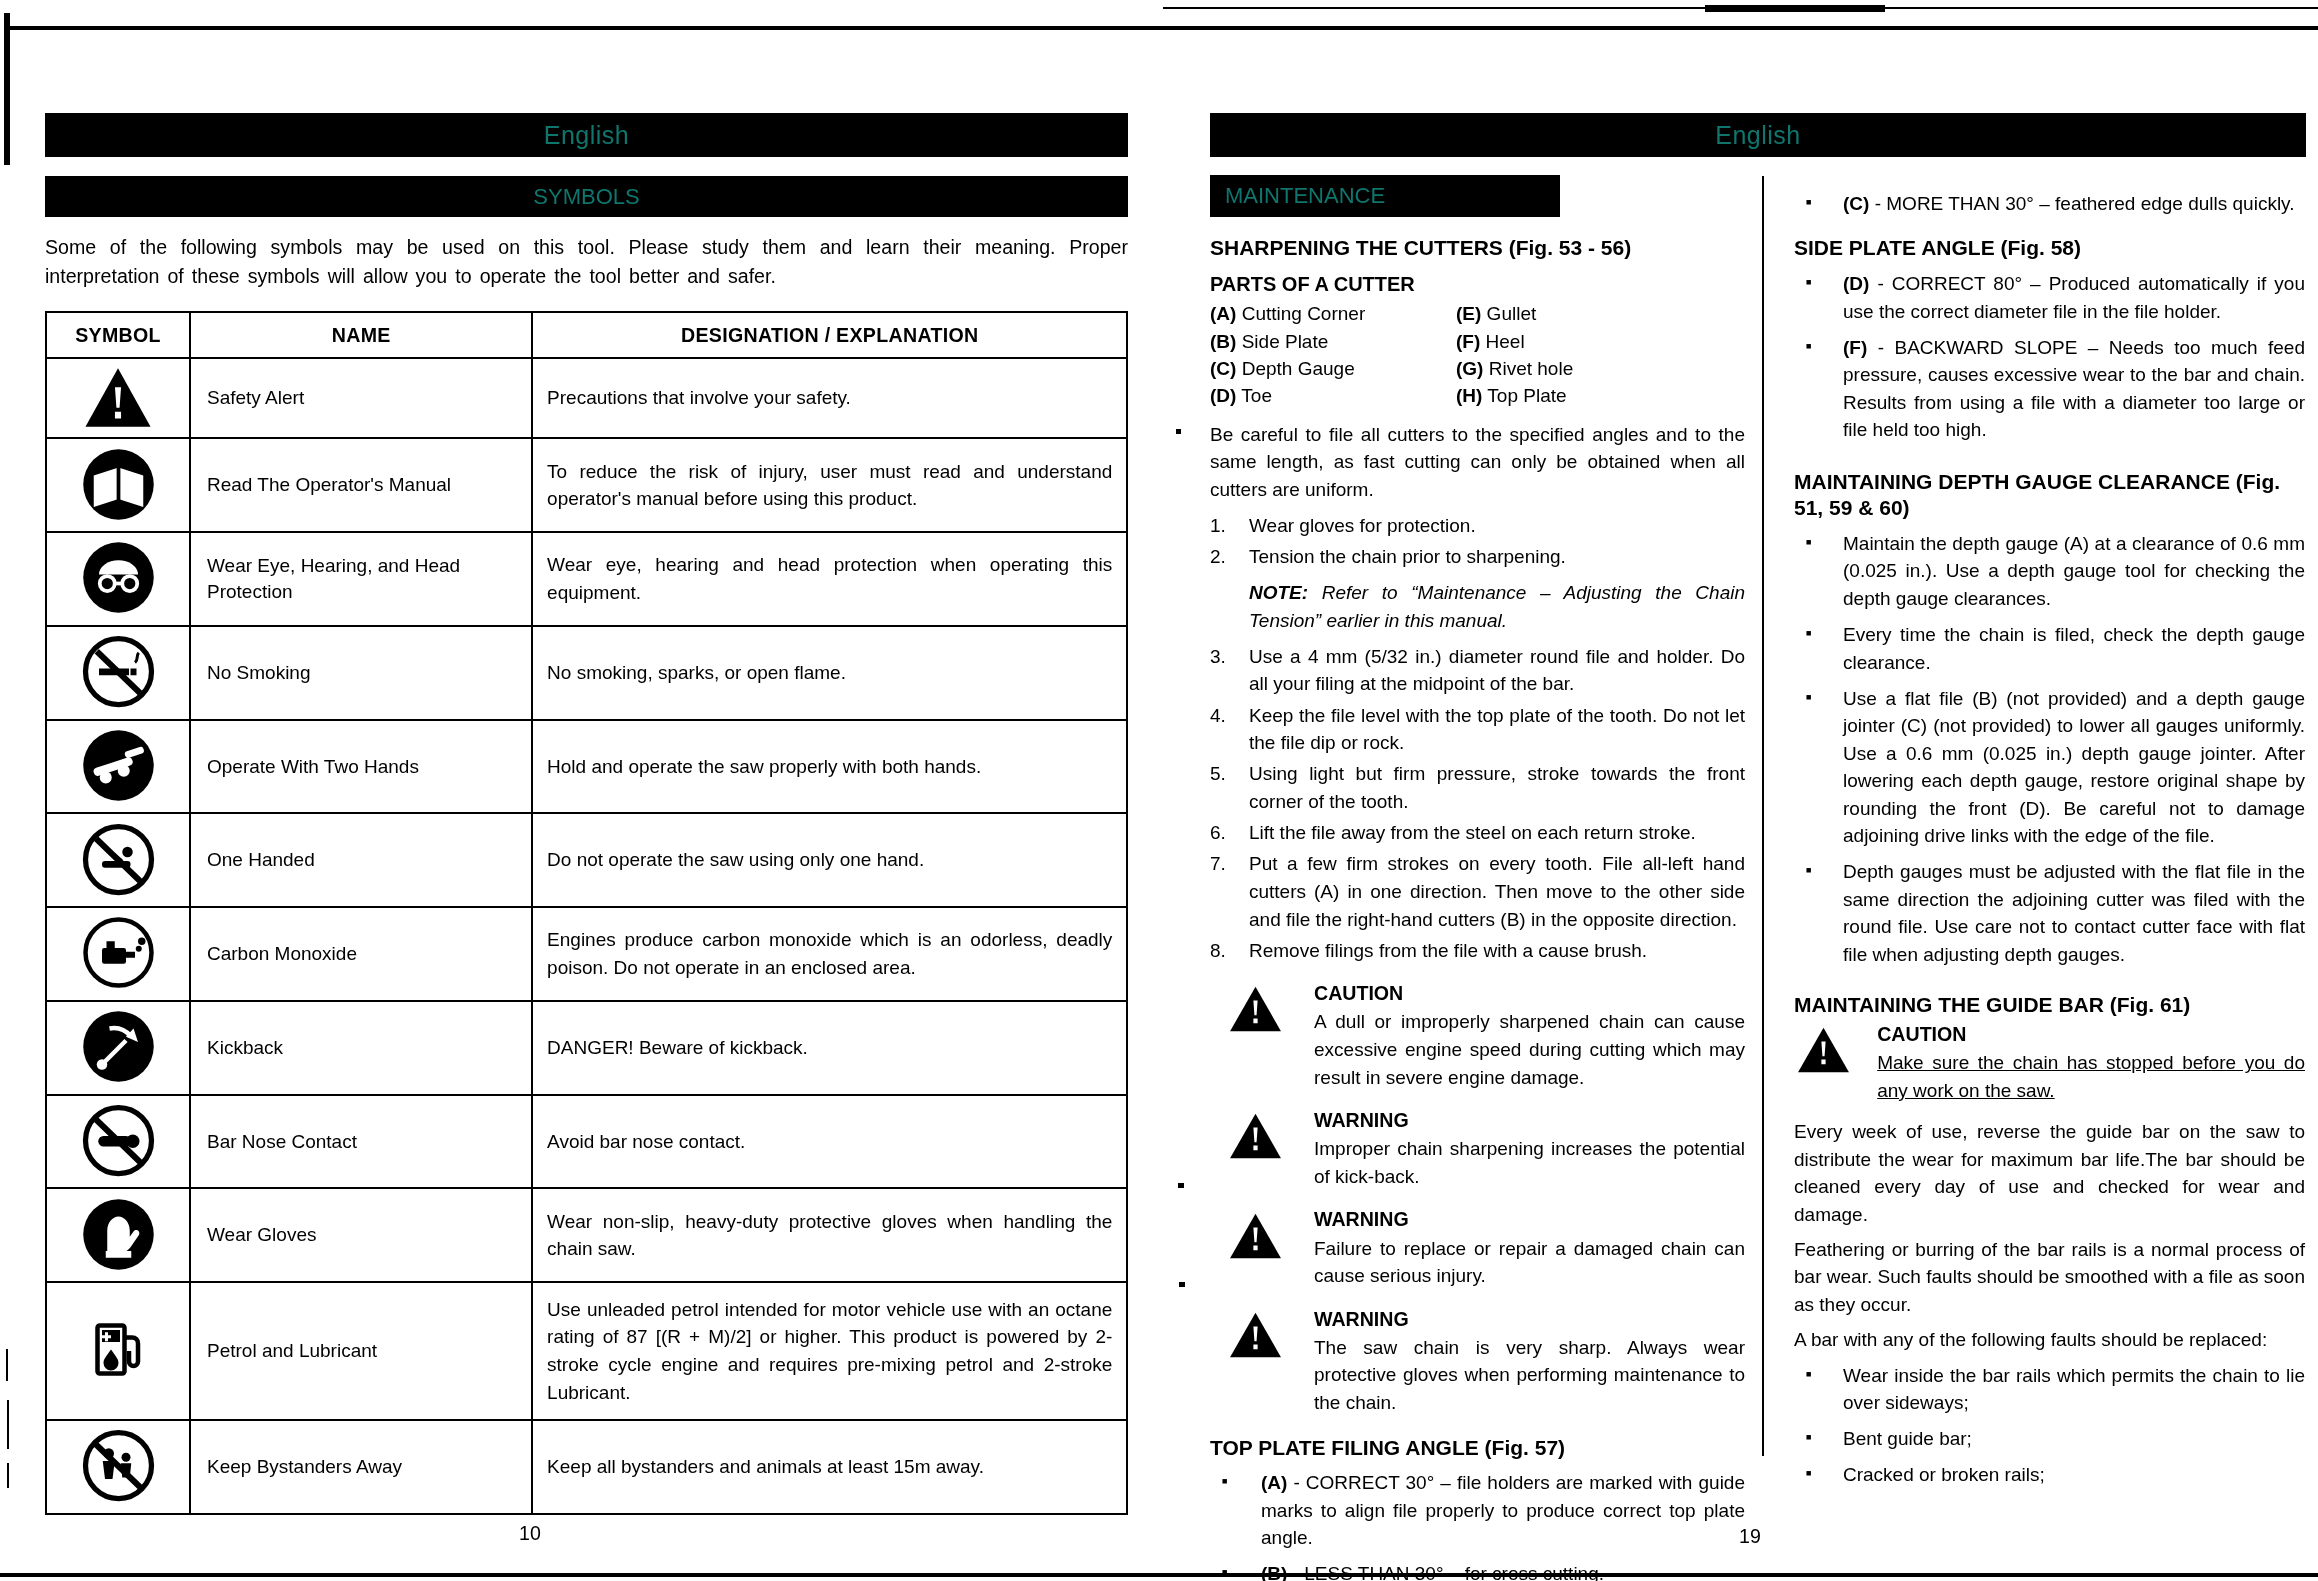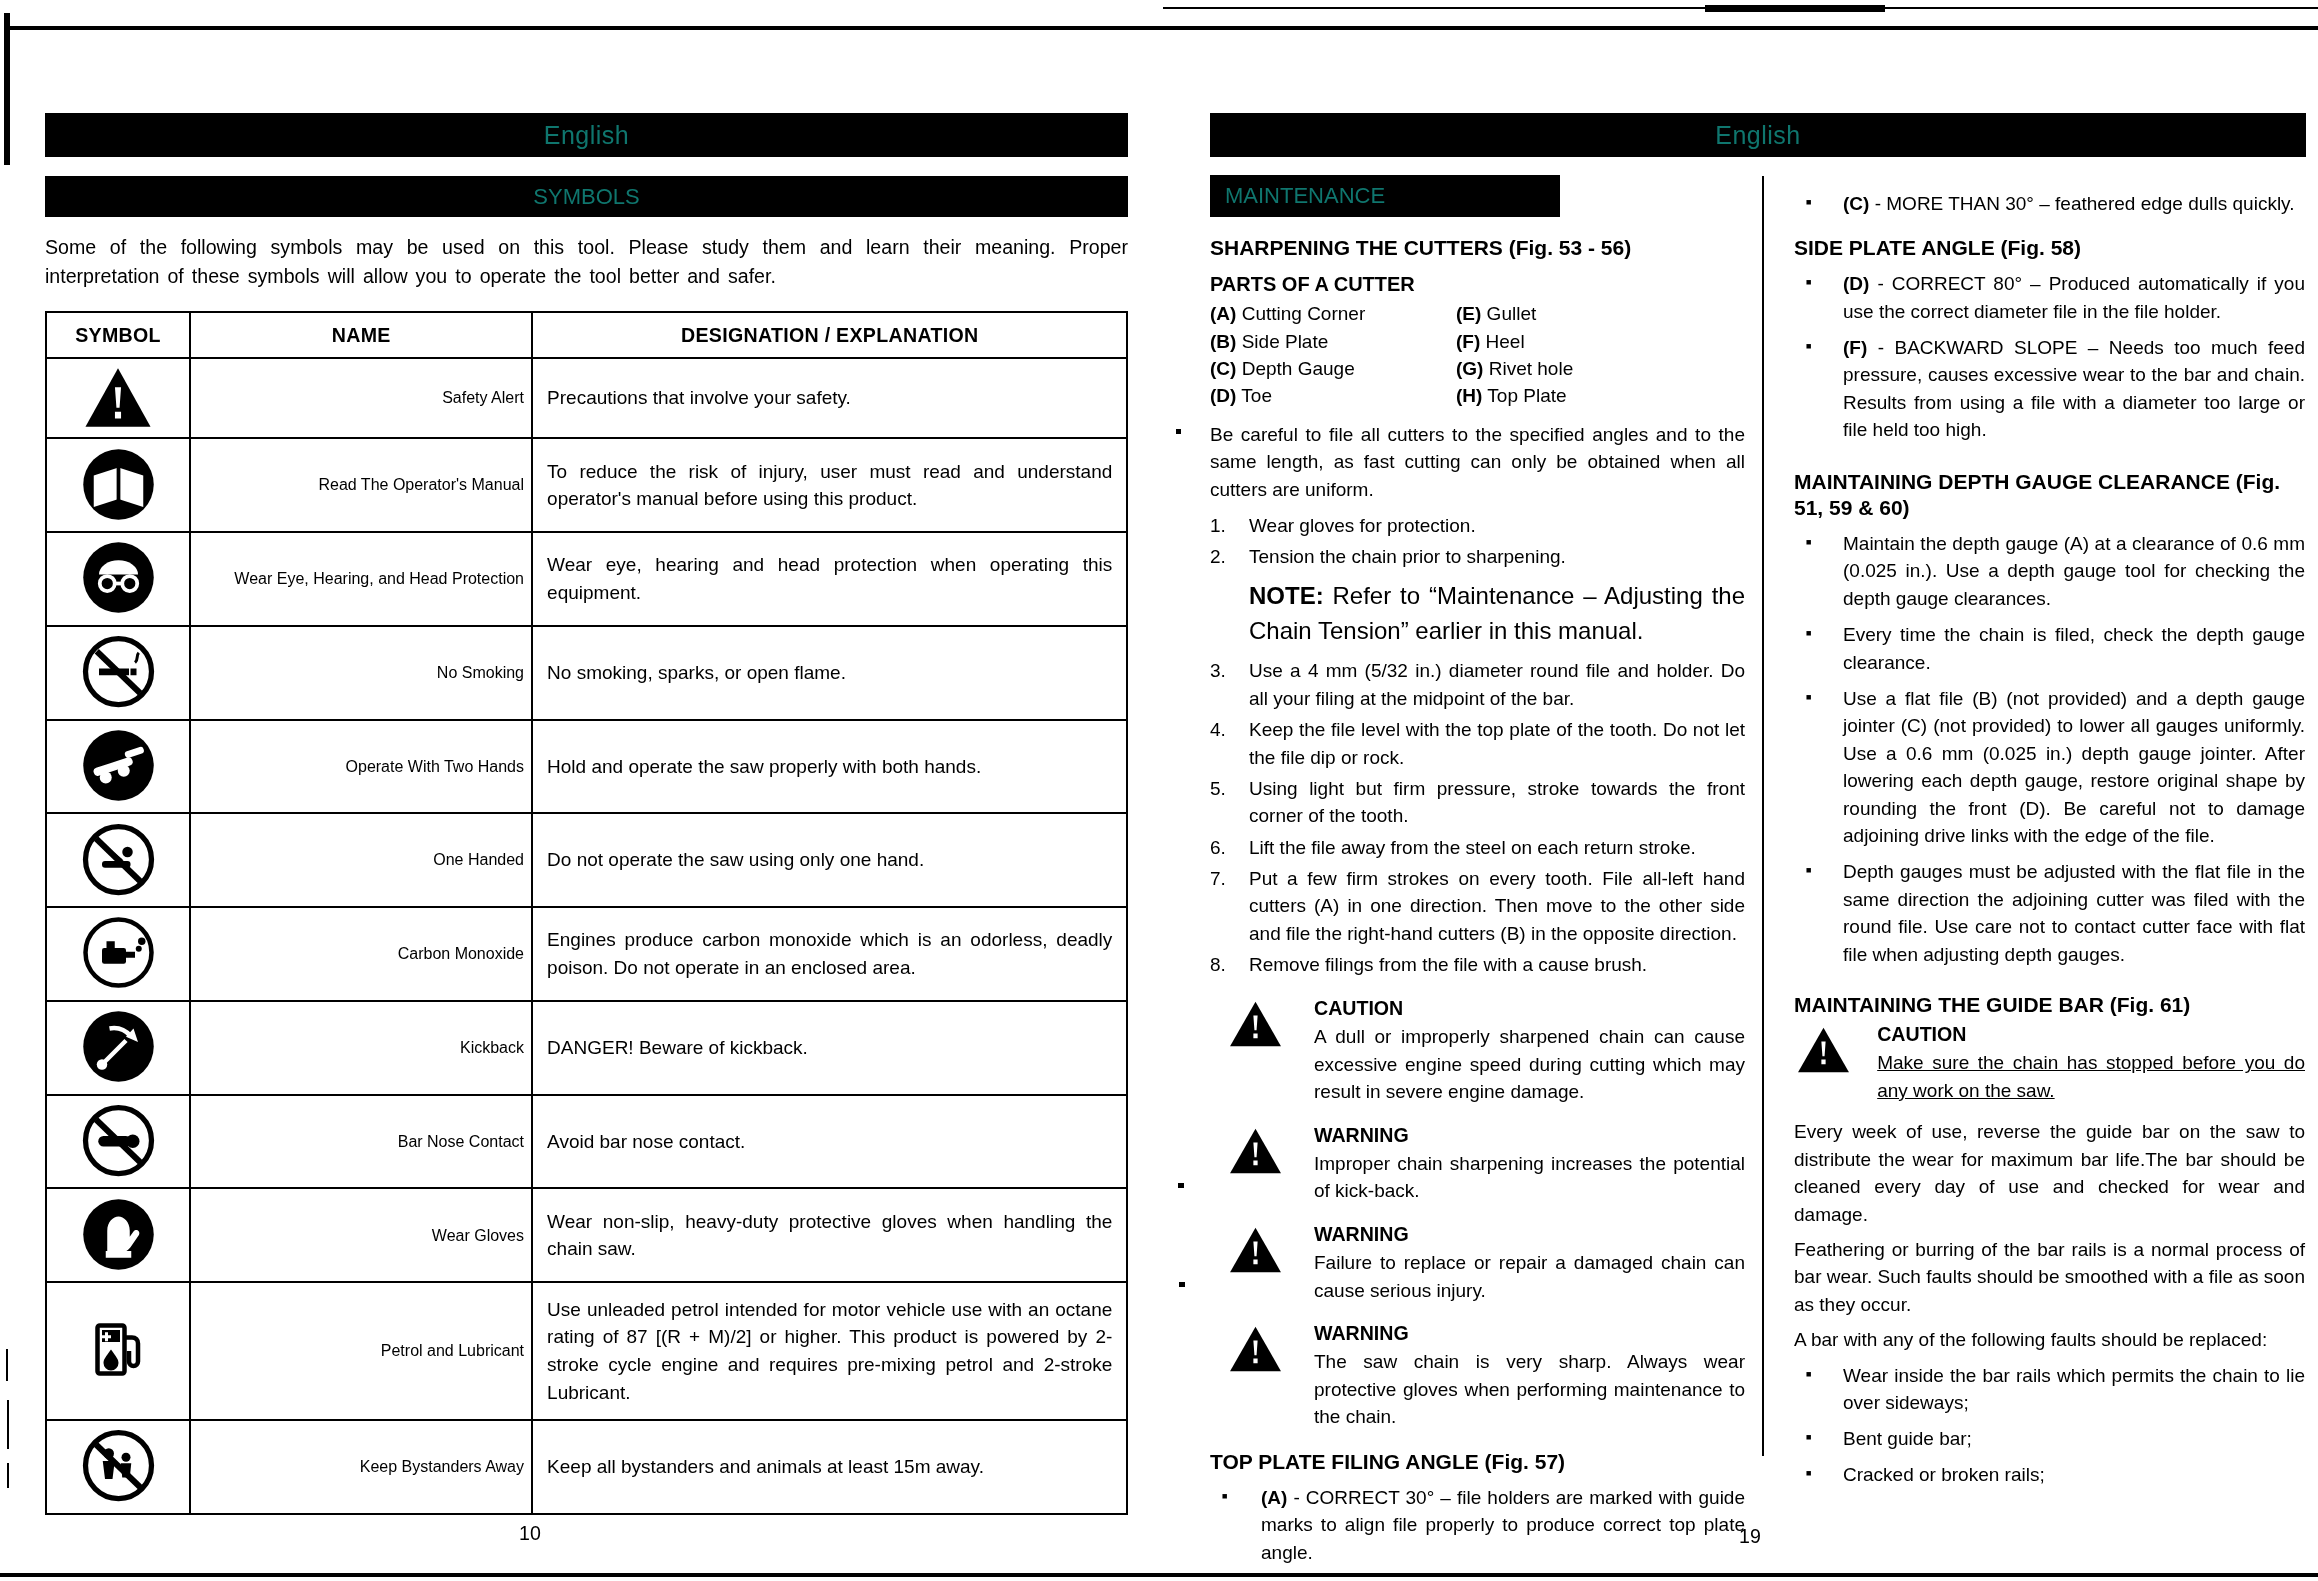--- a/index.html
+++ b/index.html
@@ -14,40 +14,40 @@
 
   
   .page-left{position:absolute;left:45px;top:113px;width:1083px;}
   .lang-banner-l{height:44px;line-height:44px;font-size:25px;letter-spacing:0.5px;}
   .symbols-banner{margin-top:19px;height:41px;line-height:41px;font-size:22px;}
   .intro{margin-top:16px;font-size:19.6px;line-height:1.5;text-align:justify;word-spacing:2.6px;}
   table.symbols{margin-top:11.6px;border-collapse:collapse;width:100%;}
   table.symbols th,table.symbols td{border:2.6px solid #000;}
   table.symbols th{font-size:19.6px;height:42px;letter-spacing:0.3px;}
   td.sym{width:142px;text-align:center;vertical-align:middle;padding:7.4px 0;}
-  td.name{width:317px;font-size:16px;padding:9.5px 7.4px 9.5px 16px;vertical-align:middle;line-height:1.35;text-align:right;}
+  td.name{width:317px;font-size:19px;padding:9.5px 7.4px 9.5px 16px;vertical-align:middle;line-height:1.35;}
   td.expl{font-size:19px;line-height:1.45;padding:12.7px 13.7px;vertical-align:middle;text-align:justify;}
   .pagenum{position:absolute;font-size:19.6px;color:#000;}
 
   
   .page-right{position:absolute;left:1210px;top:113px;width:1096px;}
   .lang-banner-r{height:44px;line-height:44px;font-size:25px;letter-spacing:0.5px;}
   .cols{position:relative;margin-top:18px;}
   .col-mid{width:535px;}
   .col-right{position:absolute;left:584px;top:6.3px;width:511px;}
   .maint-banner{width:350px;height:42px;line-height:42px;font-size:22px;padding-left:15px;}
   h3.sec{font-size:21px;margin:18px 0 5.3px 0;line-height:1.25;}
   h4.sub{font-size:20px;margin:11.6px 0 7.4px 0;}
   .parts{display:grid;grid-template-columns:246px 1fr;row-gap:5.3px;font-size:19px;margin:5.3px 0 13.7px 0;}
   .para{font-size:19px;line-height:1.45;text-align:justify;margin:7.4px 0;}
   .steps{margin-top:8.5px;}
   .step{display:flex;margin:3.7px 0;}
   .step .n{flex:none;width:39px;font-size:19px;line-height:1.45;}
   .step .t{flex:1;font-size:19px;line-height:1.45;text-align:justify;}
-  .note{margin:8.5px 0 8.5px 39px;font-size:24px;line-height:1.45;text-align:justify;}
+  .note{margin:8.5px 0 8.5px 39px;font-size:19px;line-height:1.45;text-align:justify;font-style:italic;}
   .alert{display:flex;margin:18px 0 18px 19px;}
   .alert .tri{flex:none;width:55px;padding-top:3.2px;}
   .alert .abody{margin-left:30px;flex:1;}
   .alert .atitle{font-weight:bold;font-size:19.6px;margin-bottom:3.2px;}
   .alert .atext{font-size:19px;line-height:1.45;text-align:justify;}
   .bullet{position:relative;padding-left:51px;font-size:19px;line-height:1.45;text-align:justify;margin:8.5px 0;}
   .bullet::before{content:"▪";position:absolute;left:11.6px;top:-1.1px;font-size:18px;}
   .col-right .bullet{padding-left:49px;}
   .vdivider{position:absolute;background:#000;}
 </style>

